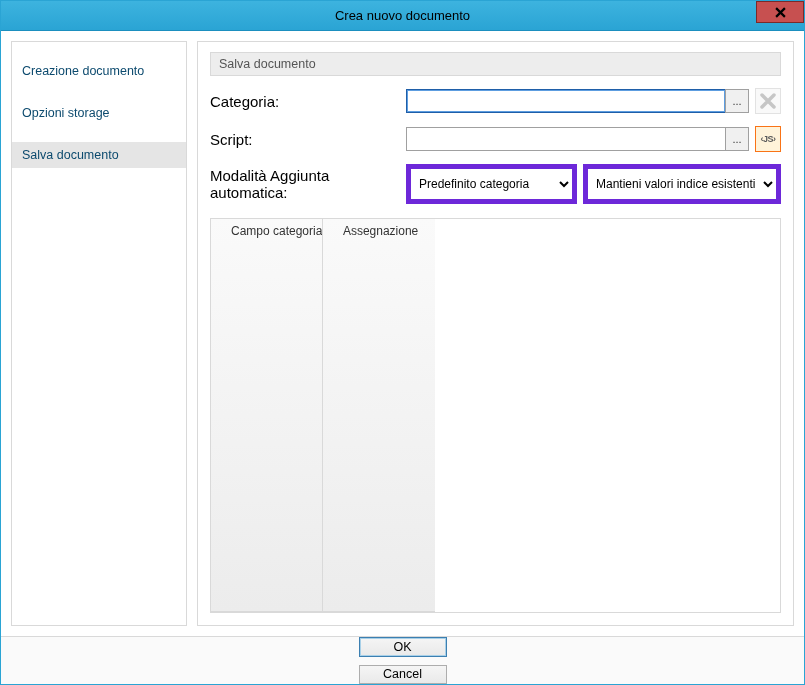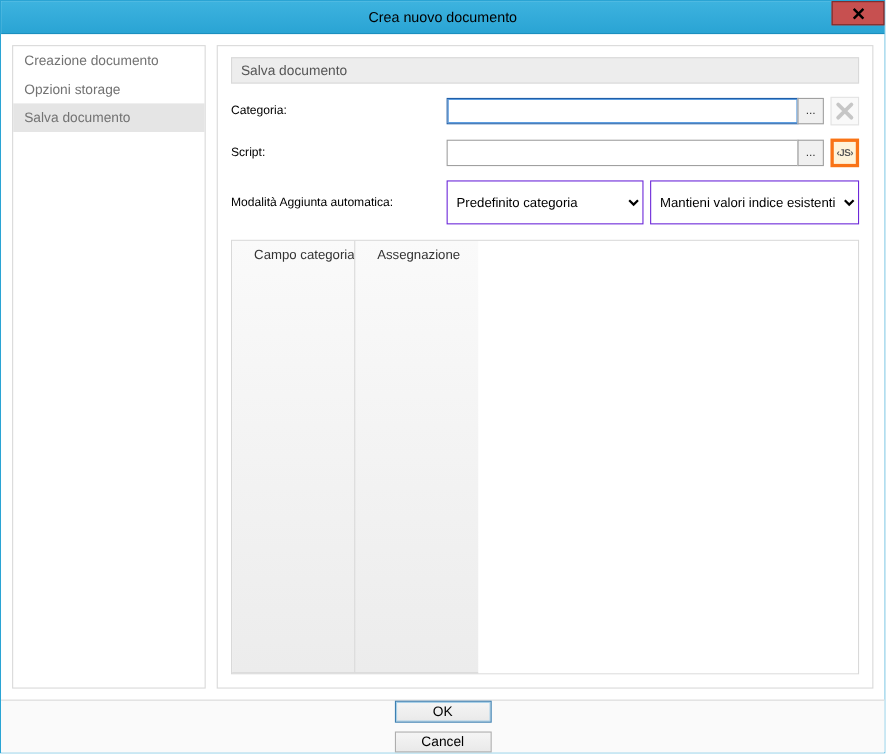--- a/index.html
+++ b/index.html
@@ -5,35 +5,35 @@
     * { box-sizing: border-box; margin: 0; padding: 0; }
     html, body { width: 805px; height: 685px; font-family: "Segoe UI", Tahoma, sans-serif; font-size: 12px; background: #fff; }
     .window { width: 805px; height: 685px; border: 1px solid #2aa4d4; background: #fff; display: flex; flex-direction: column; }
     .titlebar { height: 30px; background: linear-gradient(#3db3df,#2aa4d4); display: flex; align-items: center; justify-content: center; position: relative; border-bottom: 1px solid #1b8fbf; }
     .titlebar .title { font-size: 13px; color: #000; }
     .titlebar .close-btn { position: absolute; right: 0; top: 0; width: 48px; height: 22px; background: #c75050; border: 1px solid #7a2a2a; display: flex; align-items: center; justify-content: center; cursor: pointer; }
     .titlebar .close-btn svg { width: 11px; height: 11px; }
     .body { flex: 1; display: flex; flex-direction: column; background: #fff; }
     .main-area { flex: 1; display: flex; padding: 10px; gap: 10px; overflow: hidden; }
     .sidebar { width: 176px; border: 1px solid #d9d9d9; background: #fff; }
-    .sidebar-item { padding: 6px 10px; font-size: 12.5px; color: #737373; cursor: pointer; }
+    .sidebar-item { padding: 6px 10px; font-size: 12.5px; color: #0c4a6e; cursor: pointer; margin-top: 16px; }
     .sidebar-item.selected { background: #e5e5e5; }
     .content { flex: 1; border: 1px solid #d9d9d9; background: #fff; padding: 10px 12px 12px 12px; display: flex; flex-direction: column; min-width: 0; }
     .section-header { background: #ededed; border: 1px solid #d9d9d9; padding: 4px 8px; font-size: 12.5px; color: #555; margin-bottom: 12px; }
     .form-row { display: flex; align-items: center; margin-bottom: 12px; gap: 6px; }
-    .form-label { width: 190px; font-size: 11px; color: #000; }
+    .form-label { width: 190px; font-size: 15px; color: #000; }
     .text-input { height: 24px; border: 1px solid #a0a0a0; background: #fff; padding: 2px 6px; font-size: 12px; outline: none; }
     .text-input.focused { border: 1px solid #1f5ea8; box-shadow: inset 0 0 0 1px #5d9de0; }
     .browse-btn { width: 24px; height: 24px; border: 1px solid #a0a0a0; background: #f0f0f0; display: flex; align-items: center; justify-content: center; cursor: pointer; font-size: 11px; color: #333; margin-left: -1px; }
     .input-group { display: flex; flex: 1; }
     .input-group .text-input { flex: 1; }
     .icon-btn { width: 26px; height: 26px; border: 1px solid #ccc; background: #f5f5f5; display: flex; align-items: center; justify-content: center; cursor: pointer; }
     .icon-btn.disabled { opacity: 0.55; cursor: default; }
-    .icon-btn.js { border: 3px solid #f97316; background: #fff3d9; }
-    .select { height: 40px; border: 1px solid #6d28d9; background: #fff; font-size: 12px; padding: 0 4px; }
+    .icon-btn.js { border: 1px solid #f97316; background: #fff3d9; }
+    .select { height: 40px; border: 5px solid #6d28d9; background: #fff; font-size: 12px; padding: 0 4px; }
     .table-box { flex: 1; border: 1px solid #d9d9d9; display: flex; min-height: 0; margin-top: 2px; }
     .table-header { display: flex; background: linear-gradient(#fafafa,#ececec); border-bottom: 1px solid #d9d9d9; }
     .th { padding: 5px 8px 5px 20px; font-size: 12px; color: #333; border-right: 1px solid #d9d9d9; overflow: hidden; white-space: nowrap; }
     .th:last-child { border-right: none; }
     .th-1 { width: 50%; }
     .th-2 { flex: 1; }
     .table-body { flex: 1; background: #fff; }
     .bottom-bar { height: 48px; border-top: 1px solid #d9d9d9; display: flex; align-items: center; justify-content: flex-end; padding: 0 14px; gap: 8px; background: #fafafa; flex-direction: column; }
     .dlg-btn { min-width: 88px; height: 26px; border: 1px solid #adadad; background: linear-gradient(#f5f5f5,#e9e9e9); font-size: 12.5px; cursor: pointer; }
     .dlg-btn.default { border: 1px solid #3c7fb1; box-shadow: inset 0 0 0 1px #a8d0e8; }

